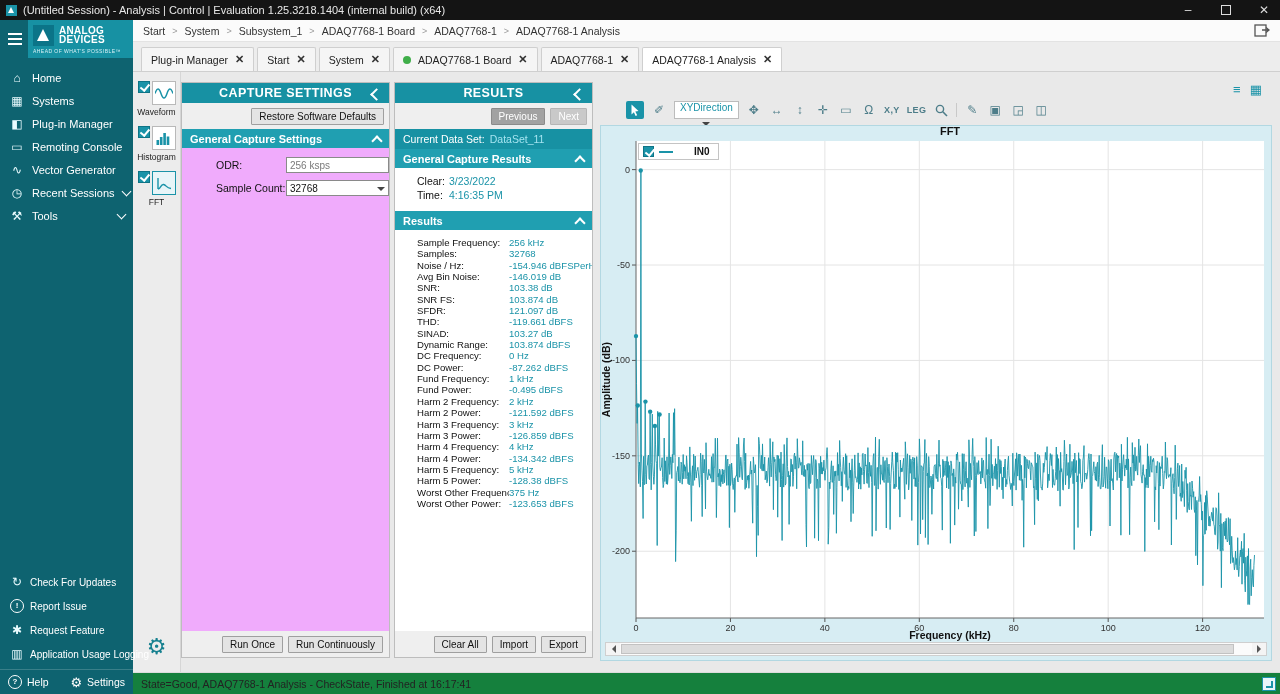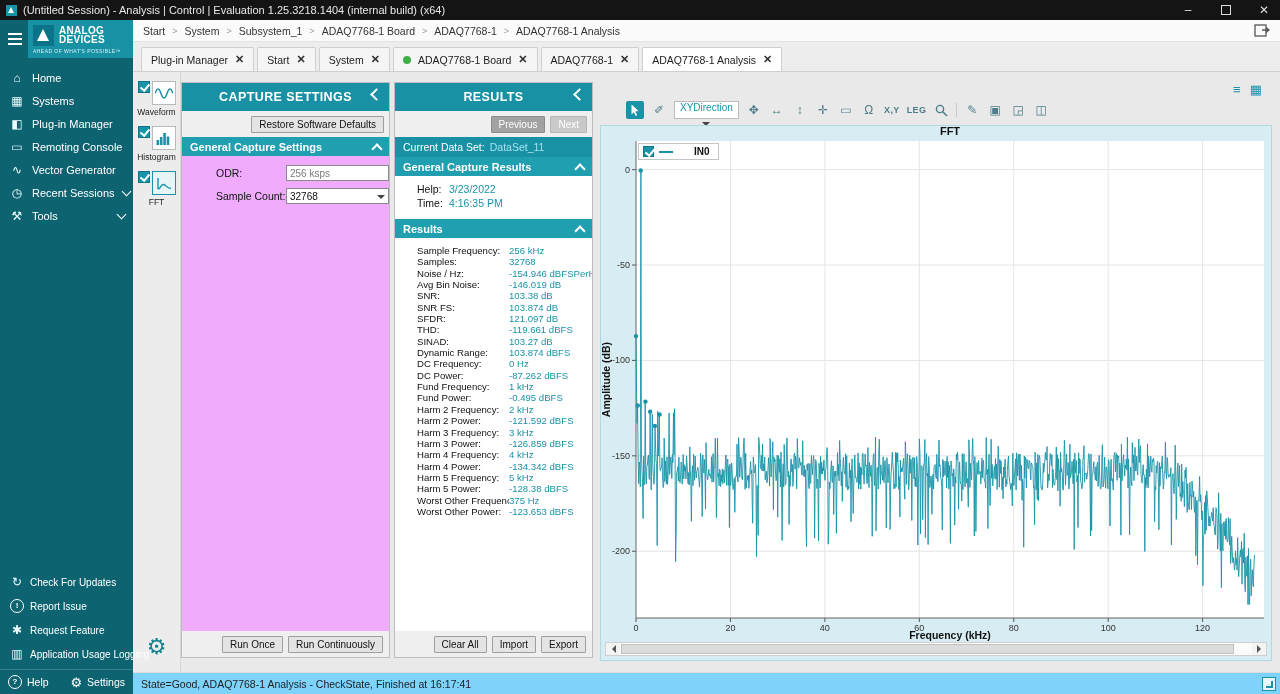--- a/index.html
+++ b/index.html
@@ -73,21 +73,21 @@
             justify-content:center;box-sizing:border-box;}
   .view-card.selected{border-color:#1a93a8;background:#e8f5f8;}
   .view-label{font-size:8.5px;color:#222;margin-top:2px;}
   .strip-gear{position:absolute;bottom:12px;left:0;right:0;text-align:center;font-size:22px;color:#16808f;}
 
   
   .panel{position:absolute;top:10px;bottom:14px;display:flex;flex-direction:column;border:1px solid #bdbdbd;
             background:#f3f3f3;box-sizing:border-box;}
   #capture-panel{left:48px;width:209px;}
   #results-panel{left:261px;width:199px;}
-  .panel-header{height:28px;background:#1791a3;color:#fff;display:flex;align-items:center;justify-content:center;
+  .panel-header{height:20px;background:#1791a3;color:#fff;display:flex;align-items:center;justify-content:center;
             font-size:12.5px;font-weight:bold;letter-spacing:.4px;position:relative;flex:none;}
   .panel-collapse{position:absolute;right:8px;top:7px;width:7px;height:7px;border-left:2px solid #fff;
             border-bottom:2px solid #fff;transform:rotate(45deg);}
   .panel-toolbar{height:26px;background:#efefef;display:flex;align-items:center;justify-content:flex-end;gap:5px;
             padding:0 5px;flex:none;}
   .btn{font-size:10px;padding:2px 7px;background:#e4e4e4;border:1px solid #9f9f9f;color:#111;border-radius:1px;
             font-family:"Liberation Sans",sans-serif;}
   .btn-gray{background:#a2a2a2;color:#fff;border-color:#8b8b8b;}
   .btn-disabled{background:#c9c9c9;color:#fff;border-color:#b5b5b5;}
   .section-bar{height:19px;background:#209fb1;color:#fff;display:flex;align-items:center;padding:0 8px;
@@ -137,21 +137,21 @@
   .chart-scroll{position:absolute;left:4px;right:4px;bottom:4px;height:14px;background:#f4f4f4;
             border:1px solid #cfcfcf;display:flex;align-items:center;box-sizing:border-box;}
   .scroll-arrow{width:14px;display:flex;align-items:center;justify-content:center;}
   .tri{display:inline-block;width:0;height:0;border:4px solid transparent;}
   .tri-left{border-right-color:#555;margin-left:-3px;}
   .tri-right{border-left-color:#555;margin-right:-3px;}
   .scroll-track{flex:1;height:100%;position:relative;background:#fbfbfb;}
   .scroll-thumb{position:absolute;left:1px;top:1px;bottom:1px;width:97%;background:#dcdcdc;border:1px solid #c2c2c2;box-sizing:border-box;}
 
   
-  .statusbar{position:absolute;left:133px;bottom:0;right:0;height:22px;background:#7dd3fc;border-top:1px solid #dcdcdc;
+  .statusbar{position:absolute;left:133px;bottom:0;right:0;height:22px;background:#15803d;border-top:1px solid #dcdcdc;
             display:flex;align-items:center;font-size:10.5px;color:#222;padding-left:8px;box-sizing:border-box;}
   .grip{position:absolute;right:4px;bottom:3px;width:14px;height:14px;border:1px solid #1a93a8;background:#e8f6fa;box-sizing:border-box;}
   .grip::after{content:"";position:absolute;right:2px;bottom:2px;width:5px;height:5px;border-right:2px solid #1a93a8;border-bottom:2px solid #1a93a8;}
 </style>
 </head>
 <body>
 
 <div class="titlebar">
   <span class="app-icon"></span>
   <span class="titlebar-title">(Untitled Session) - Analysis | Control | Evaluation 1.25.3218.1404 (internal build) (x64)</span>
@@ -377,21 +377,21 @@
     <div class="dataset-bar">
       <span>Current Data Set:</span>
       <span class="dataset-value">DataSet_11</span>
     </div>
     <div class="section-bar">
       <span>General Capture Results</span>
       <span class="section-chevron"></span>
     </div>
     <div class="general-content" id="general-rows">
         <div class="g-row">
-          <span class="g-label">Help:</span>
+          <span class="g-label">Clear:</span>
           <span class="g-value">3/23/2022</span>
         </div>
         <div class="g-row">
           <span class="g-label">Time:</span>
           <span class="g-value">4:16:35 PM</span>
         </div>
       </div>
     <div class="section-bar">
       <span>Results</span>
       <span class="section-chevron"></span>

